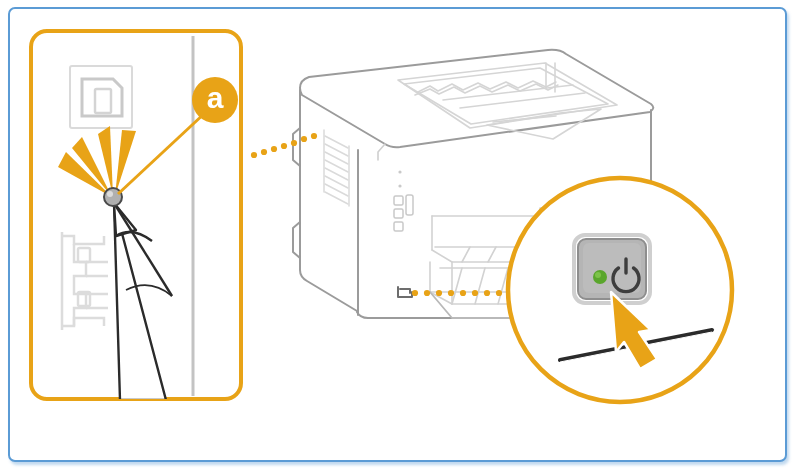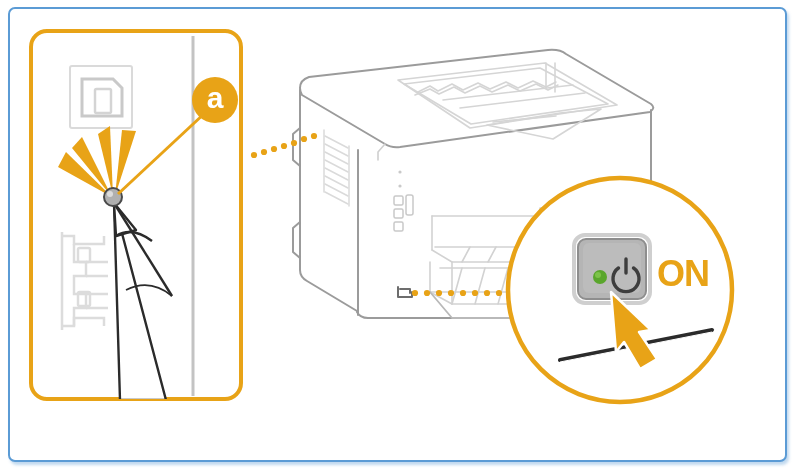--- a/index.html
+++ b/index.html
@@ -274,15 +274,14 @@
           <path d="M118 194 L206 112" fill="none" stroke="#e8a317" stroke-width="3"></path>
         </g>
       </g>
     </svg>
   </div>
 
   <div class="callout-a">
     <span>a</span>
   </div>
 
-  <div class="on-label">ON</div>
 
 </div>
 
 </body></html>

